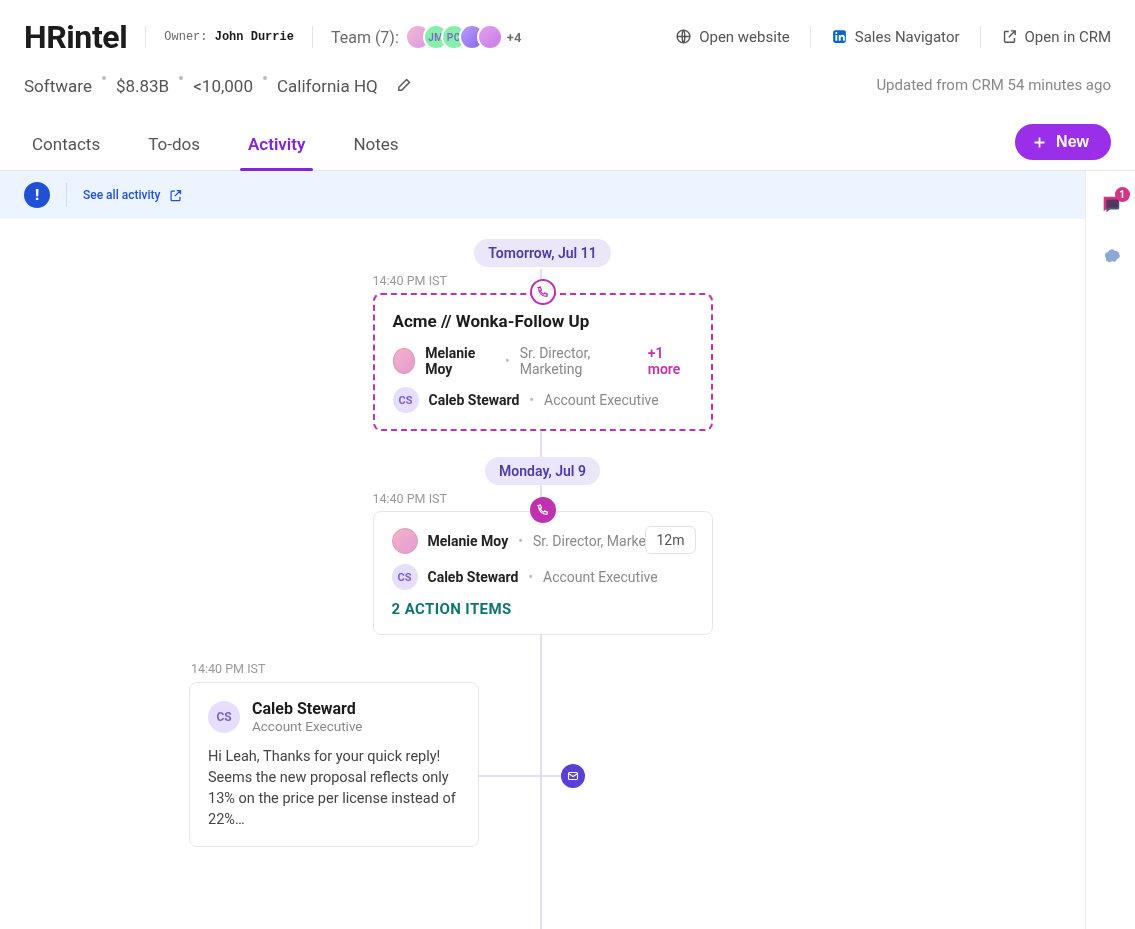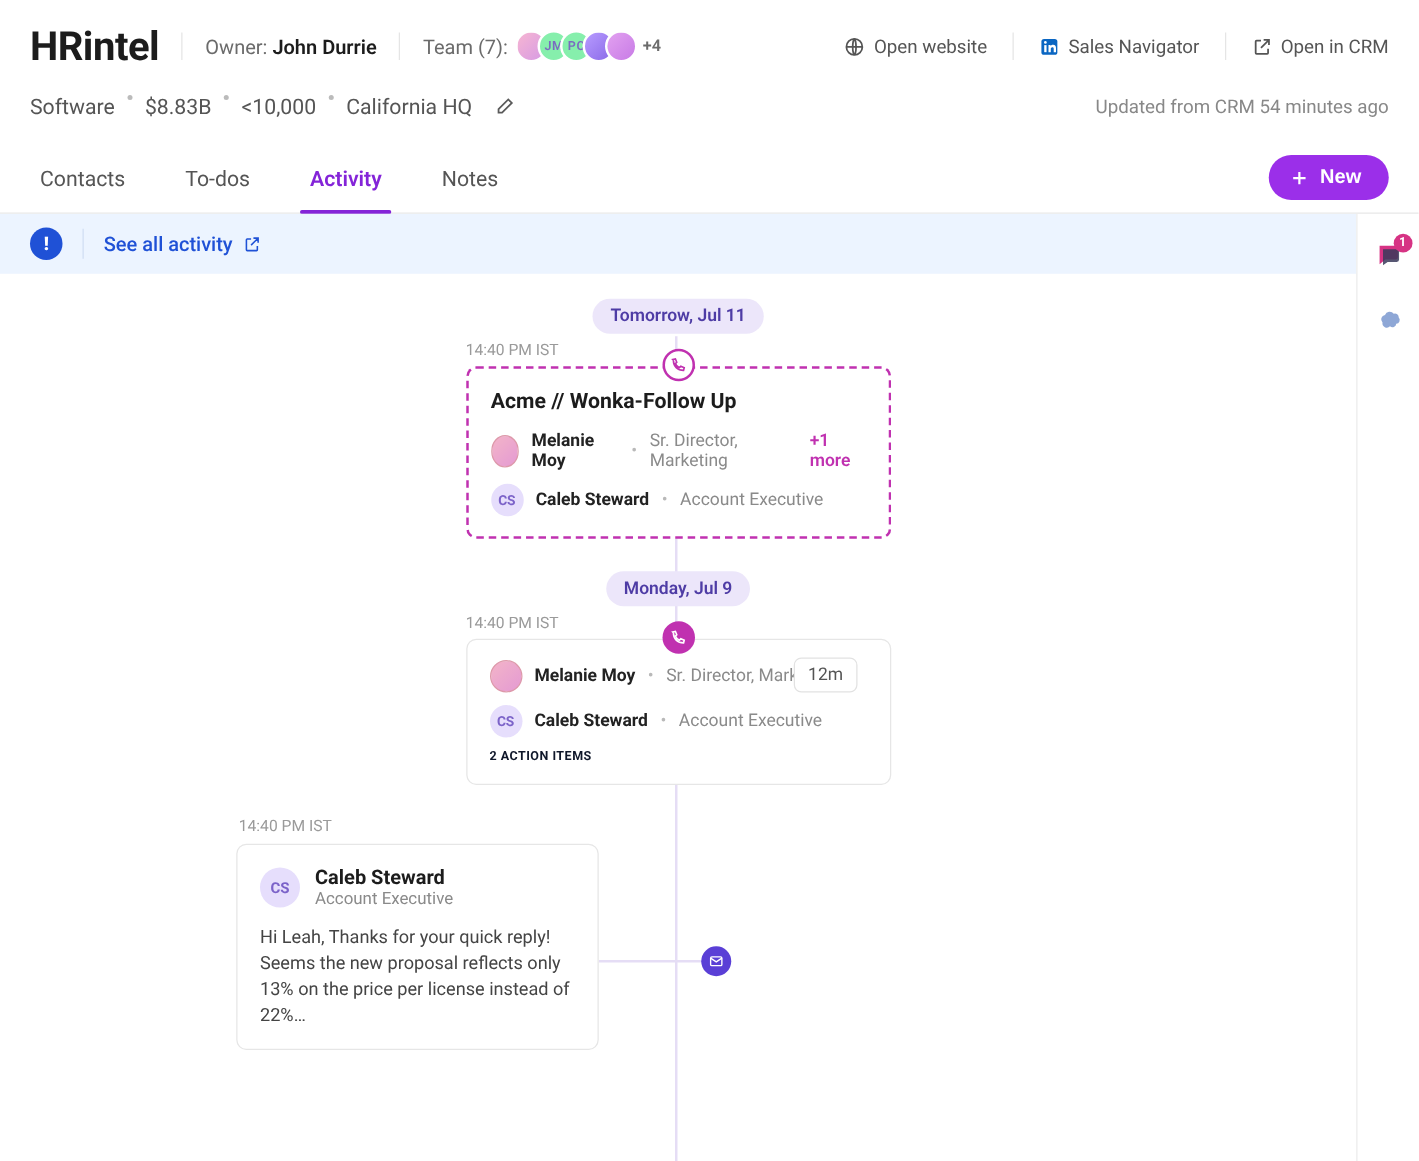--- a/index.html
+++ b/index.html
@@ -26,22 +26,23 @@
     font-size: 32px;
     font-weight: 700;
     letter-spacing: -0.4px;
   }
   .vdiv {
     width: 1px;
     height: 22px;
     background: #e5e5e5;
   }
   .owner {
-    font-size: 16px;
+    font-size: 12px;
     color: #6b6b6b;
+    font-family: Liberation Mono, monospace;
   }
   .owner-name {
     color: #1c1c1c;
     font-weight: 600;
   }
   .team-label {
     font-size: 16px;
     color: #6b6b6b;
   }
   .avatars {
@@ -74,21 +75,21 @@
     font-weight: 600;
   }
   .header-actions {
     margin-left: auto;
     display: flex;
     align-items: center;
     gap: 20px;
   }
   .header-action {
     display: flex;
-    align-items: flex-end;
+    align-items: flex-start;
     gap: 7px;
     color: #555;
     font-size: 15px;
     cursor: pointer;
   }
   .header-action svg { width: 17px; height: 17px; }
   .header-row2 {
     display: flex;
     align-items: flex-start;
     margin-top: 20px;
@@ -205,21 +206,21 @@
   .banner-text{
     font-size:15px;
     font-weight:600;
     color:#1c1c1c;
   }
   .banner-div{
     width:1px;height:24px;background:#cfddf3;
   }
   .banner-link{
     display:flex;align-items:center;gap:8px;
-    color:#1f51d6;font-size:16px;font-weight:500;cursor:pointer;
+    color:#1f51d6;font-size:12px;font-weight:500;cursor:pointer;
   }
 
   
   .timeline {
     position: relative;
     padding: 20px 24px 0;
     height: 100%;
   }
   .vline {
     position:absolute;
@@ -294,35 +295,35 @@
     font-size:11px;font-weight:700;
   }
   .pavatar.photo { background: linear-gradient(135deg,#f3b4c8,#e49ad3); border:1px solid #d9a; }
   .pavatar.cs   { background:#e6defc; color:#7c63c9; }
   .pname{font-weight:700;color:#222;}
   .psep{color:#b9b9b9;}
   .prole{color:#8a8a8a;}
   .pmore{color:#c031b0; font-weight:600;}
   .duration{
     position:absolute;
-    right:26px;
+    right:16px;
     top:14px;
     border:1px solid #e2e2e2;
     border-radius:6px;
     padding:5px 10px;
     font-size:14px;
     color:#555;
     background:#fff;
   }
   .action-items{
     margin-top:6px;
-    font-size:10px;
+    font-size:15px;
     font-weight:700;
     letter-spacing:0.4px;
-    color:#0f172a;
+    color:#0f766e;
   }
 
   
   .left-col{
     position:relative;
     width:480px;
     margin-left: 165px;
   }
   .left-ts{
     font-size:12.5px;

